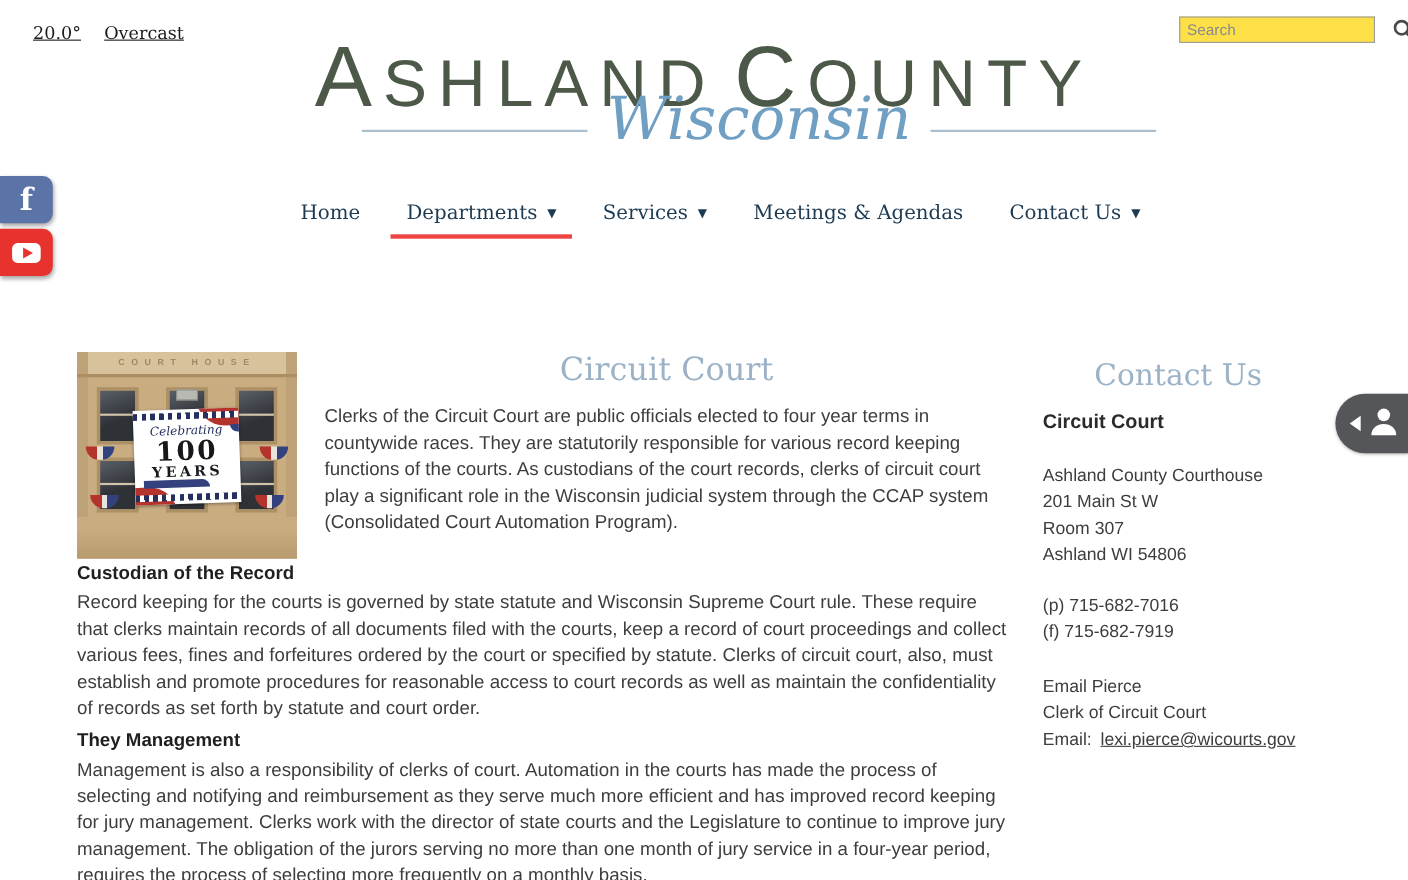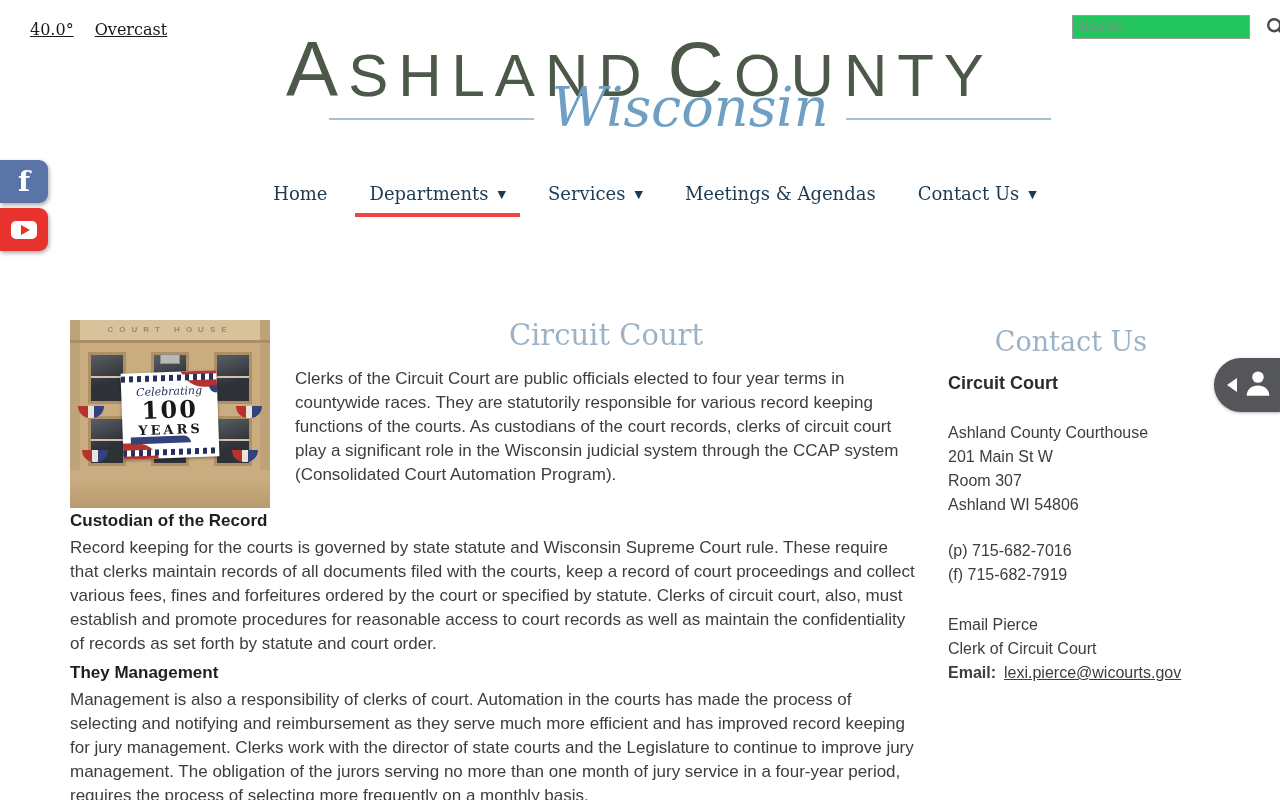--- a/index.html
+++ b/index.html
@@ -4,21 +4,21 @@
 <style>
   * { margin:0; padding:0; box-sizing:border-box; }
   html,body { background:#fff; }
   .page {
     position:relative; width:1280px; height:800px; overflow:hidden;
     background:#fff; font-family:"Liberation Sans", sans-serif; color:#3d3d3d;
   }
   
   .weather { position:absolute; top:20px; left:30px; font-family:"DejaVu Serif", serif; font-size:16px; color:#1a1a1a; }
   .weather a { color:#1a1a1a; text-decoration:underline; margin-right:16px; cursor:pointer; }
-  .search-box { position:absolute; top:15px; left:1072px; width:178px; height:24px; border:1px solid #9a9a9a; background:#22c55e; display:flex; align-items:center; }
+  .search-box { position:absolute; top:15px; left:1072px; width:178px; height:24px; border:1px solid #9a9a9a; background:#fde047; display:flex; align-items:center; }
   .search-box input { flex:1; border:none; outline:none; font-size:14px; padding:2px 6px; color:#333; font-family:"Liberation Sans", sans-serif; background:transparent; }
   .search-box input::placeholder { color:#8a8a8a; }
   .search-btn { width:24px; height:22px; display:flex; align-items:center; justify-content:center; cursor:pointer; }
 
   
   .site-title { position:absolute; top:30px; left:0; width:100%; text-align:center;
     color:#4d5948; font-family:"Liberation Sans", sans-serif; letter-spacing:10px; white-space:nowrap; }
   .site-title .cap  { font-size:78px; line-height:78px; }
   .site-title .rest { font-size:60px; line-height:78px; }
   .site-title .wordgap { display:inline-block; width:16px; }
@@ -74,34 +74,34 @@
   .section.s1 { top:511px; } .section.s2 { top:663px; }
 
   
   .sidebar { position:absolute; left:948px; top:330px; width:246px; font-size:16px; line-height:24px; color:#3d3d3d; }
   .sidebar .sb-title { text-align:center; font-family:"DejaVu Serif", serif; font-size:27px; color:#9cb3c7; font-weight:normal; }
   .sidebar .dept { font-size:18px; font-weight:bold; color:#2b2b2b; margin-top:17px; }
   .sidebar .addr { margin-top:26px; }
   .sidebar .phones { margin-top:22px; }
   .sidebar .person { margin-top:26px; }
   .sidebar a.email { color:#3d3d3d; text-decoration:underline; cursor:pointer; }
-  .sidebar .email-row span { margin-right:8px;font-weight:bold; }
+  .sidebar .email-row span { margin-right:8px; }
 
   
   .contact-tab { position:absolute; right:0; top:358px; width:66px; height:54px; background:#54565a; border-radius:27px 0 0 27px;
     display:flex; align-items:center; padding-left:13px; gap:5px; cursor:pointer; box-shadow:0 1px 3px rgba(0,0,0,.3); z-index:6; }
   .tab-arrow { width:0; height:0; border-right:10px solid #fff; border-top:7px solid transparent; border-bottom:7px solid transparent; }
 </style>
 </head>
 <body>
 
 <div class="page">
 
   <div class="weather">
-    <a>40.0°</a>
+    <a>20.0°</a>
     <a>Overcast</a>
   </div>
 
   <div class="search-box">
     <input type="text" placeholder="Search" style="">
     <span class="search-btn">
       <svg width="20" height="20" viewBox="0 0 20 20">
           <circle cx="8.2" cy="8.2" r="6" fill="none" stroke="#4a4a4a" stroke-width="2.4"></circle>
           <line x1="12.8" y1="12.8" x2="18.4" y2="18.4" stroke="#4a4a4a" stroke-width="3"></line>
         </svg>

